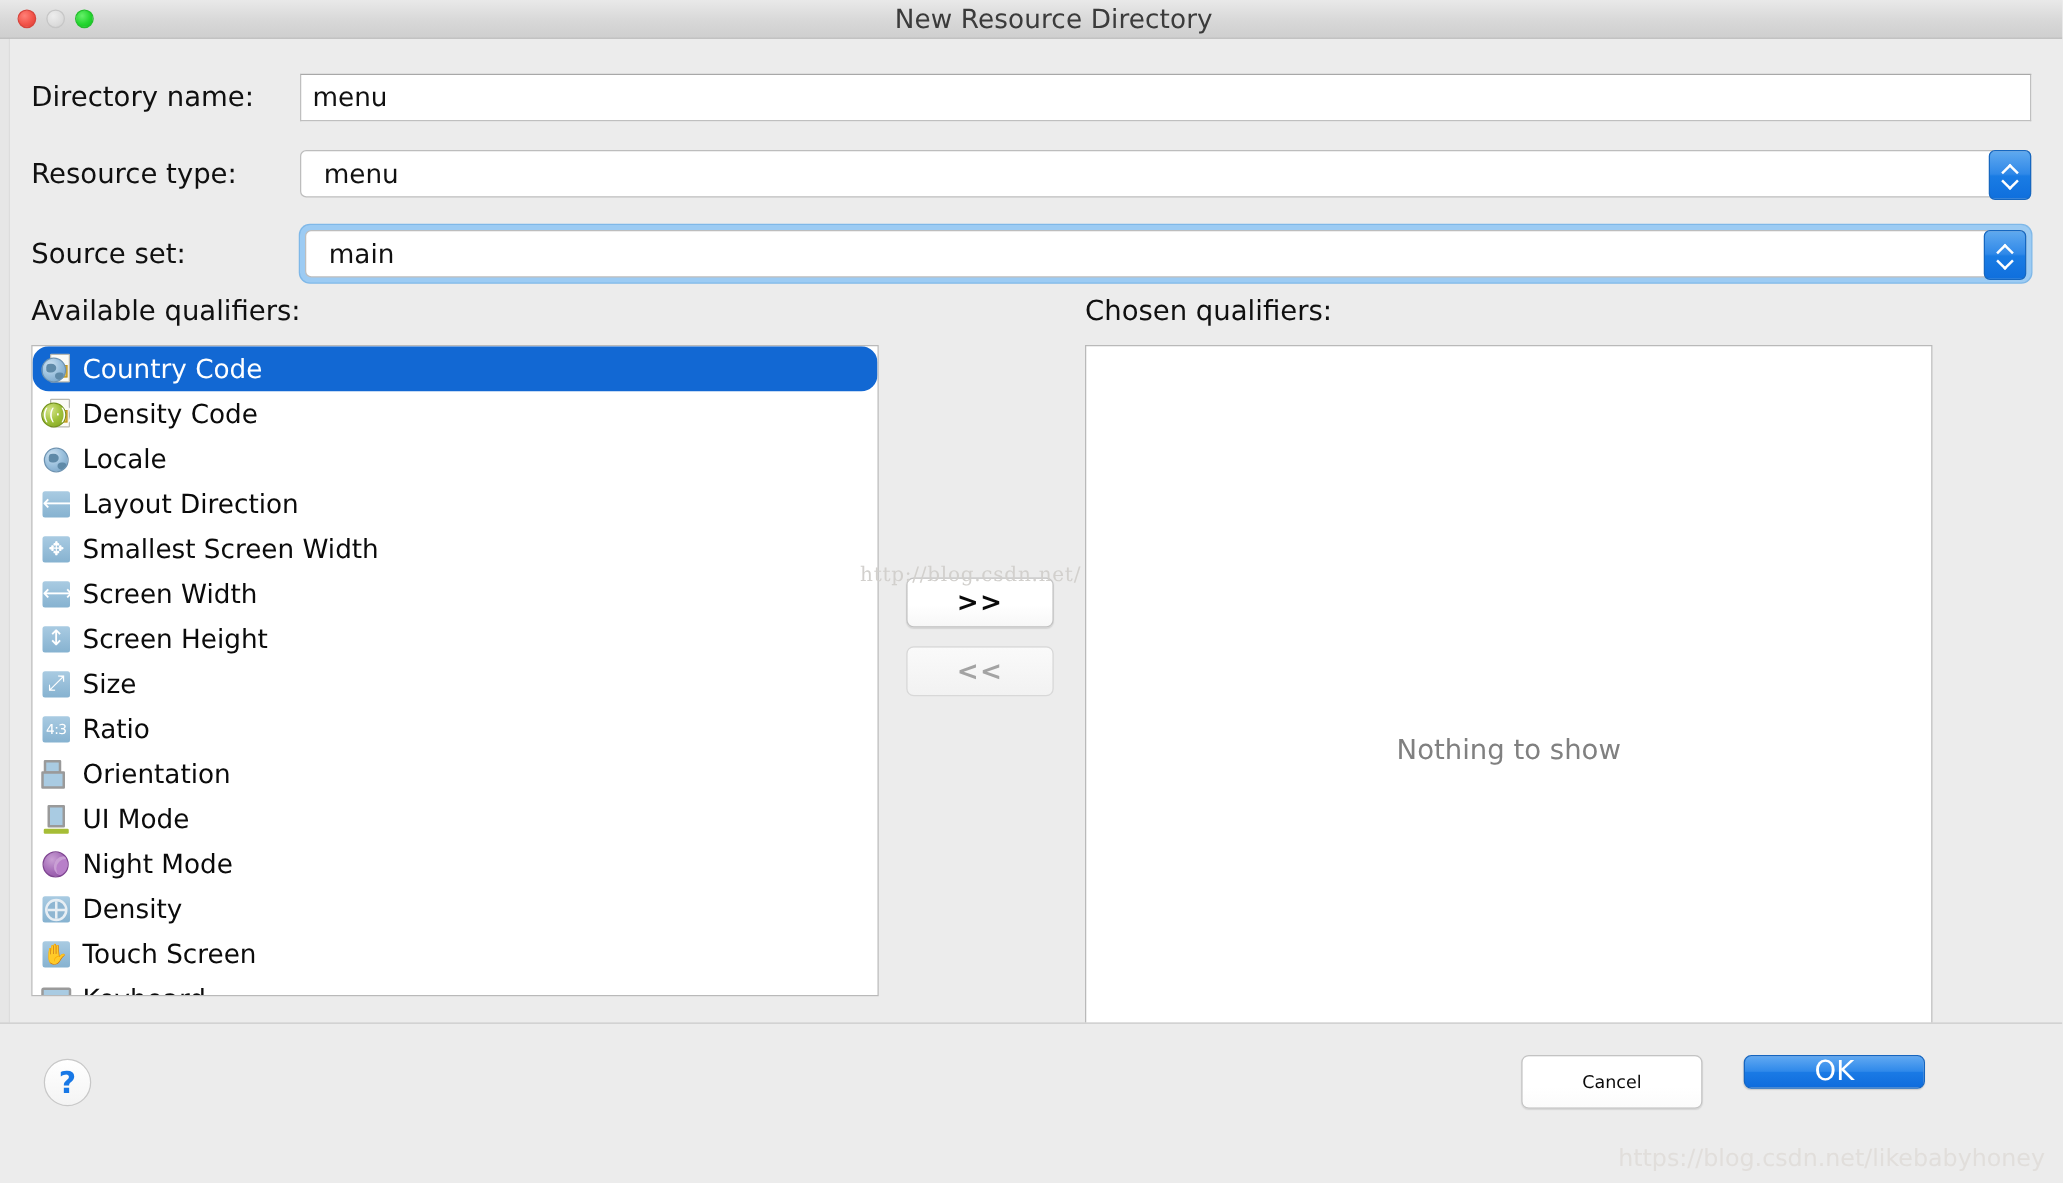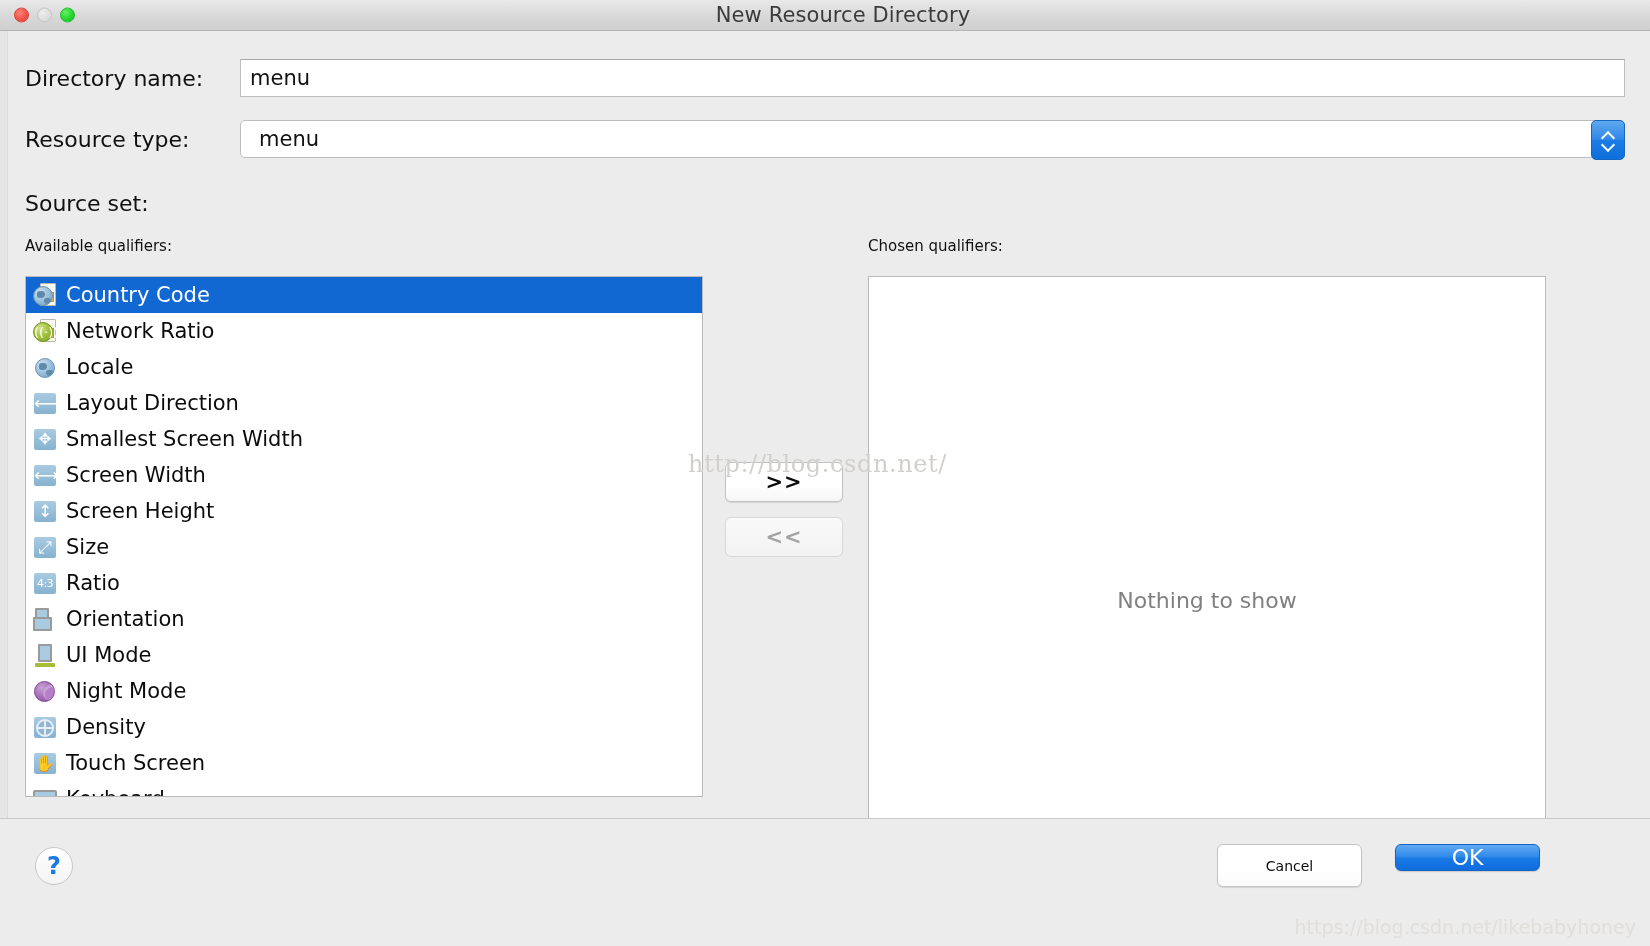--- a/index.html
+++ b/index.html
@@ -146,21 +146,21 @@
     width: 8px; height: 8px;
     border-left: 2.4px solid #fff;
     border-top: 2.4px solid #fff;
   }
   .chev.up::before    { transform: rotate(45deg); }
   .chev.down::before  { transform: rotate(225deg); top: -2px; }
 
   
   .panel-heading {
     position: absolute;
-    font-size: 15px;
+    font-size: 22px;
     color: #101010;
   }
   #hdr-avail  { left: 25px;  top: 237px; }
   #hdr-chosen { left: 868px; top: 237px; }
 
   
   #avail-list {
     position: absolute;
     left: 25px; top: 276px;
     width: 678px; height: 521px;
@@ -168,20 +168,21 @@
     border: 1px solid #b9b9b9;
     overflow: hidden;
   }
   .qrow {
     display: flex;
     align-items: center;
     height: 36px;
     padding-left: 6px;
     font-size: 21px;
     color: #0b0b0b;
+    border-radius: 13px;
   }
   .qrow.selected {
     background: #1268d3;
     color: #ffffff;
   }
   .qrow .qlabel { margin-left: 8px; white-space: nowrap; }
 
   
   .qicon {
     width: 26px; height: 26px;
@@ -476,21 +477,21 @@
   
   .watermark {
     position: absolute;
     color: #d2d0cd;
     white-space: nowrap;
     pointer-events: none;
   }
   #wm-center {
     left: 688px; top: 450px;
     font-family: "DejaVu Serif", "Liberation Serif", serif;
-    font-size: 24px;
+    font-size: 16px;
     letter-spacing: .6px;
   }
   #wm-bottom {
     right: 14px; bottom: 8px;
     font-size: 19px;
     color: #e1dedb;
   }
 
   
   .gutter {
@@ -533,20 +534,29 @@
           <span class="stepper">
             <span class="chev up"></span>
             <span class="chev down"></span>
           </span>
         </div>
       </div>
     </div>
 
     <div class="row" id="row-source">
       <span class="lbl">Source set:</span>
+      <div class="combo-outer focused">
+        <div class="combo">
+          <span class="val">main</span>
+          <span class="stepper">
+            <span class="chev up"></span>
+            <span class="chev down"></span>
+          </span>
+        </div>
+      </div>
     </div>
 
   </div>
 
   <div class="panel-heading" id="hdr-avail">Available qualifiers:</div>
   <div class="panel-heading" id="hdr-chosen">Chosen qualifiers:</div>
 
   <div id="avail-list">
 
     <div class="qrow selected">
@@ -555,21 +565,21 @@
           <span class="globe"></span>
       </span>
       <span class="qlabel">Country Code</span>
     </div>
 
     <div class="qrow">
       <span class="qicon">
         <span class="doc-bg"></span>
           <span class="netcircle">((·))</span>
       </span>
-      <span class="qlabel">Network Ratio</span>
+      <span class="qlabel">Density Code</span>
     </div>
 
     <div class="qrow">
       <span class="qicon">
         <span class="globe" style="left:3px;"></span>
       </span>
       <span class="qlabel">Locale</span>
     </div>
 
     <div class="qrow">

